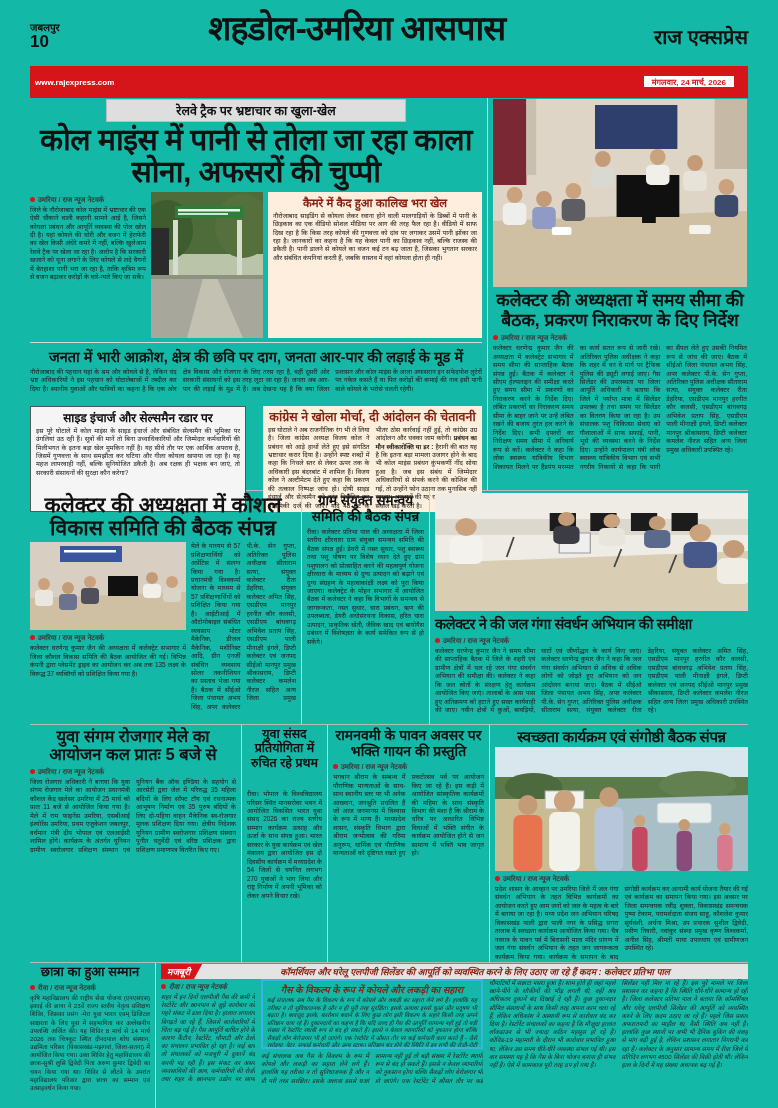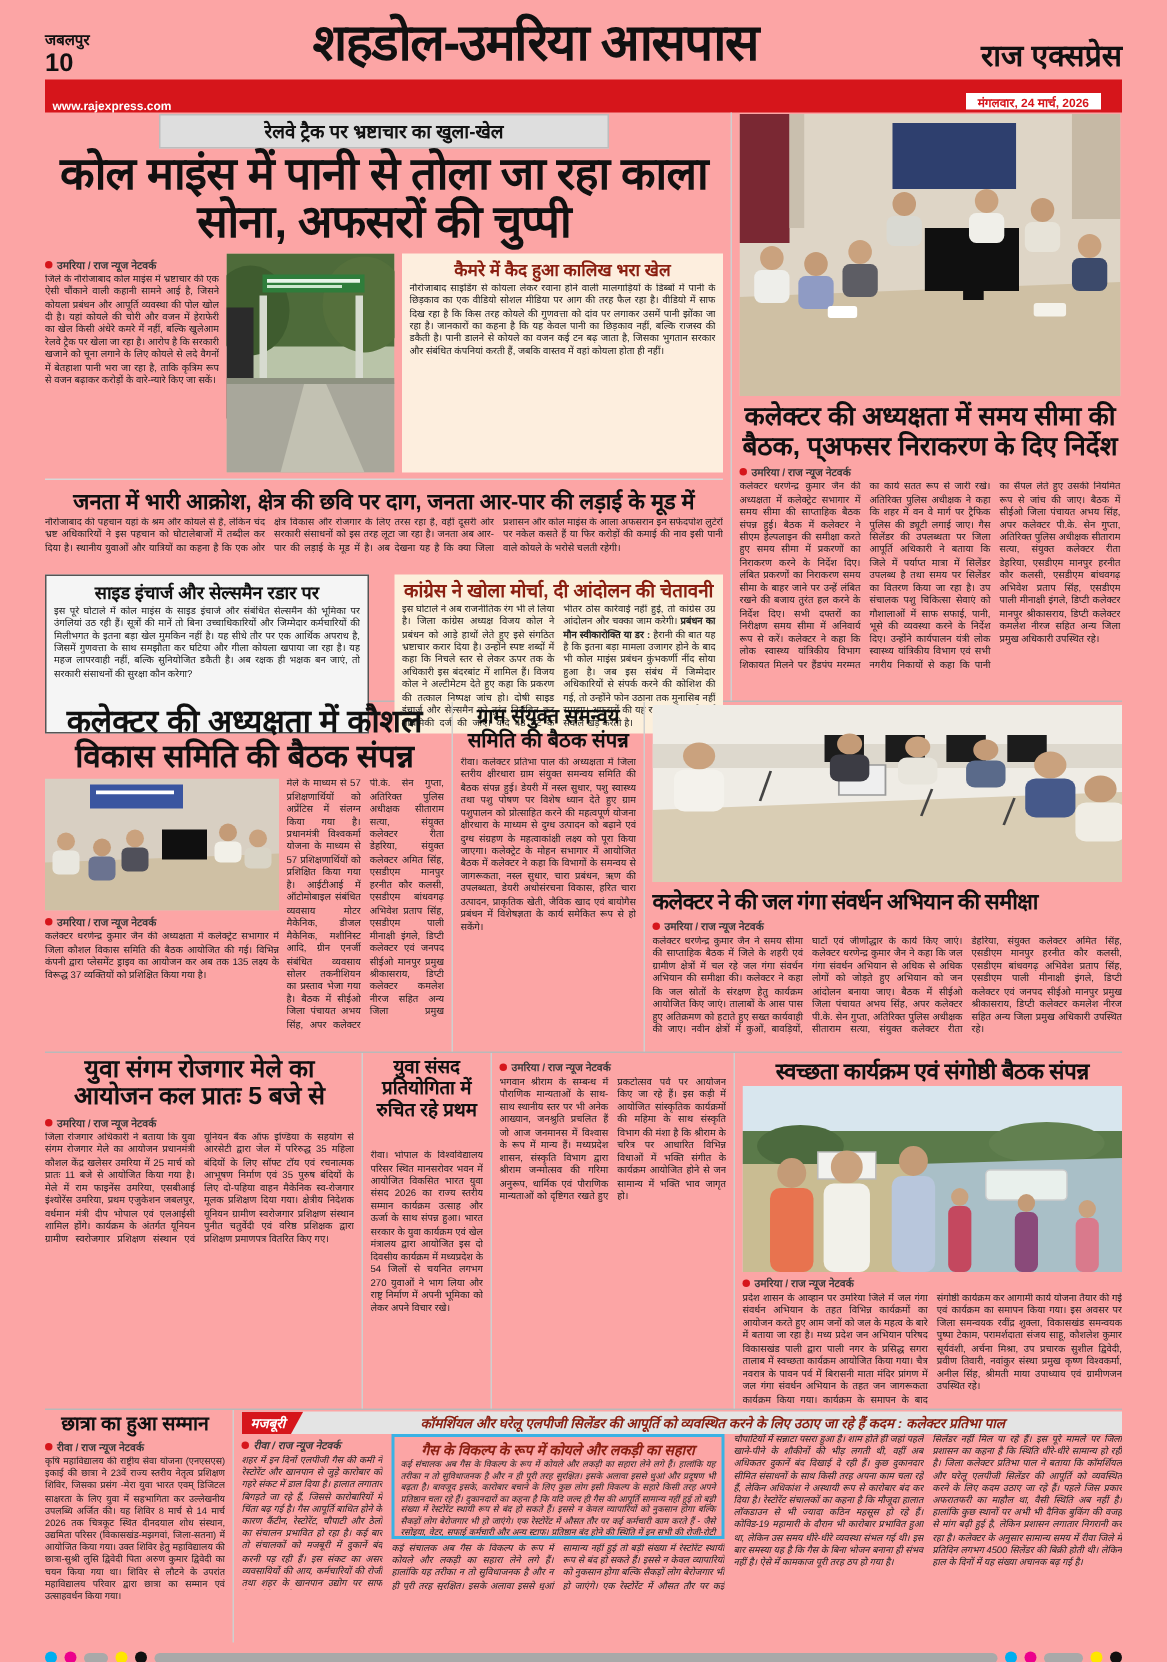--- a/index.html
+++ b/index.html
@@ -1,26 +1,26 @@
 <!DOCTYPE html>
 <html lang="hi"><head>
 <meta charset="utf-8">
 <style>
   :root{ --accent:#d6151b; --ink:#111; --body:#222; --rule:#b9b9b9; }
   *{box-sizing:border-box; margin:0; padding:0;}
   html,body{background:#888;}
-  .page{width:778px;height:1108px;margin:0 auto;background:#fca5a5;color:var(--ink);
+  .page{width:778px;height:1108px;margin:0 auto;background:#14b8a6;color:var(--ink);
         font-family:"Liberation Sans",sans-serif;padding:6px 30px 0 30px;overflow:hidden;position:relative;}
   
   .mast{display:flex;align-items:flex-end;justify-content:space-between;height:44px;}
   .mast-city{font-size:10px;font-weight:bold;line-height:1.1;}
   .mast-page{font-size:17px;font-weight:bold;line-height:1;}
   .mast-title{font-size:34px;font-weight:800;letter-spacing:-1px;white-space:nowrap;}
   .mast-brand{font-size:20px;font-weight:800;white-space:nowrap;}
-  .redbar{display:flex;align-items:flex-end;height:22px;background:var(--accent);margin-top:3px;}
+  .redbar{display:flex;align-items:center;height:32px;background:var(--accent);margin-top:16px;}
   .redbar .site{color:#fff;font-size:8px;font-weight:bold;display:flex;align-items:center;padding:0 5px;flex:1;}
   .redbar .datebox{background:#fff;color:var(--accent);font-size:8px;font-weight:bold;display:flex;align-items:center;padding:0 8px;border-bottom:2px solid var(--accent);}
   .redbar .endcap{width:14px;background:var(--accent);}
   
   .byline{display:flex;align-items:center;gap:3px;font-size:7px;font-weight:bold;color:#3a3a3a;margin:3px 0 2px 0;}
   .dot{width:5px;height:5px;border-radius:50%;background:var(--accent);flex:0 0 auto;}
   p.sm{font-size:6.4px;line-height:1.32;text-align:justify;color:var(--body);}
   .cols2{columns:2;column-gap:6px;}
   .cols3{columns:3;column-gap:6px;}
   .clip{overflow:hidden;}
@@ -196,21 +196,21 @@
           <circle cx="168" cy="58" r="8" fill="#caa27e"></circle>
             <rect x="156" y="66" width="24" height="20" rx="5" fill="#f0efe9"></rect>
           <circle cx="206" cy="64" r="8" fill="#c49b77"></circle>
             <rect x="194" y="72" width="24" height="20" rx="5" fill="#e7e3d8"></rect>
           <circle cx="238" cy="88" r="8" fill="#caa27e"></circle>
             <rect x="226" y="96" width="24" height="22" rx="5" fill="#3c4a6b"></rect>
           <rect x="60" y="128" width="20" height="8" rx="2" fill="#fff"></rect>
           <rect x="200" y="126" width="22" height="9" rx="2" fill="#f4f2ea"></rect>
         </svg>
       </div>
-      <h2 class="tl-hl">कलेक्टर की अध्यक्षता में समय सीमा की बैठक, प्अफसर निराकरण के दिए निर्देश</h2>
+      <h2 class="tl-hl">कलेक्टर की अध्यक्षता में समय सीमा की बैठक, प्रकरण निराकरण के दिए निर्देश</h2>
       <div class="byline">
         <span class="dot"></span>
         <span>उमरिया / राज न्यूज नेटवर्क</span>
       </div>
       <div class="tl-body cols3 clip">
         <p class="sm">कलेक्टर धरणेन्द्र कुमार जैन की अध्यक्षता में कलेक्ट्रेट सभागार में समय सीमा की साप्ताहिक बैठक संपन्न हुई। बैठक में कलेक्टर ने सीएम हेल्पलाइन की समीक्षा करते हुए समय सीमा में प्रकरणों का निराकरण करने के निर्देश दिए। लंबित प्रकरणों का निराकरण समय सीमा के बाहर जाने पर उन्हें लंबित रखने की बजाय तुरंत हल करने के निर्देश दिए। सभी दफ्तरों का निरीक्षण समय सीमा में अनिवार्य रूप से करें। कलेक्टर ने कहा कि लोक स्वास्थ्य यांत्रिकीय विभाग शिकायत मिलने पर हैंडपंप मरम्मत का कार्य सतत रूप से जारी रखे। अतिरिक्त पुलिस अधीक्षक ने कहा कि शहर में वन वे मार्ग पर ट्रैफिक पुलिस की ड्यूटी लगाई जाए। गैस सिलेंडर की उपलब्धता पर जिला आपूर्ति अधिकारी ने बताया कि जिले में पर्याप्त मात्रा में सिलेंडर उपलब्ध है तथा समय पर सिलेंडर का वितरण किया जा रहा है। उप संचालक पशु चिकित्सा सेवाएं को गौशालाओं में साफ सफाई, पानी, भूसे की व्यवस्था करने के निर्देश दिए। उन्होंने कार्यपालन यंत्री लोक स्वास्थ्य यांत्रिकीय विभाग एवं सभी नगरीय निकायों से कहा कि पानी का सैंपल लेते हुए उसकी नियमित रूप से जांच की जाए। बैठक में सीईओ जिला पंचायत अभय सिंह, अपर कलेक्टर पी.के. सेन गुप्ता, अतिरिक्त पुलिस अधीक्षक सीताराम सत्या, संयुक्त कलेक्टर रीता डेहरिया, एसडीएम मानपुर हरनीत कौर कलसी, एसडीएम बांधवगढ़ अभिवेश प्रताप सिंह, एसडीएम पाली मीनाक्षी इंगले, डिप्टी कलेक्टर मानपुर श्रीकासराय, डिप्टी कलेक्टर कमलेश नीरज सहित अन्य जिला प्रमुख अधिकारी उपस्थित रहे।</p>
       </div>
     </div>
   </div>
 
@@ -305,20 +305,21 @@
         <p class="sm">जिला रोजगार अधिकारी ने बताया कि युवा संगम रोजगार मेले का आयोजन प्रधानमंत्री कौशल केंद्र खलेसर उमरिया में 25 मार्च को प्रातः 11 बजे से आयोजित किया गया है। मेले में राम फाइनेंस उमरिया, एसबीआई इंश्योरेंस उमरिया, प्रथम एजुकेशन जबलपुर, वर्धमान मंत्री दीप भोपाल एवं एलआईसी शामिल होंगे। कार्यक्रम के अंतर्गत यूनियन ग्रामीण स्वरोजगार प्रशिक्षण संस्थान एवं यूनियन बैंक ऑफ इण्डिया के सहयोग से आरसेटी द्वारा जेल में परिरुद्ध 35 महिला बंदियों के लिए सॉफ्ट टॉय एवं रचनात्मक आभूषण निर्माण एवं 35 पुरुष बंदियों के लिए दो-पहिया वाहन मैकेनिक स्व-रोजगार मूलक प्रशिक्षण दिया गया। क्षेत्रीय निदेशक यूनियन ग्रामीण स्वरोजगार प्रशिक्षण संस्थान पुनीत चतुर्वेदी एवं वरिष्ठ प्रशिक्षक द्वारा प्रशिक्षण प्रमाणपत्र वितरित किए गए।</p>
       </div>
     </div>
 
     <div class="sansad vr">
       <h2 class="ss-hl">युवा संसद प्रतियोगिता में रुचित रहे प्रथम</h2>
       <p class="sm clip" style="height:180px">रीवा। भोपाल के विश्वविद्यालय परिसर स्थित मानसरोवर भवन में आयोजित विकसित भारत युवा संसद 2026 का राज्य स्तरीय सम्मान कार्यक्रम उत्साह और ऊर्जा के साथ संपन्न हुआ। भारत सरकार के युवा कार्यक्रम एवं खेल मंत्रालय द्वारा आयोजित इस दो दिवसीय कार्यक्रम में मध्यप्रदेश के 54 जिलों से चयनित लगभग 270 युवाओं ने भाग लिया और राष्ट्र निर्माण में अपनी भूमिका को लेकर अपने विचार रखे।</p>
     </div>
 
     <div class="ramn vr">
+      <h2 class="rn-hl">रामनवमी के पावन अवसर पर भक्ति गायन की प्रस्तुति</h2>
       <div class="byline">
         <span class="dot"></span>
         <span>उमरिया / राज न्यूज नेटवर्क</span>
       </div>
       <div class="rn-body cols2 clip">
         <p class="sm">भगवान श्रीराम के सम्बन्ध में पौराणिक मान्यताओं के साथ-साथ स्थानीय स्तर पर भी अनेक आख्यान, जनश्रुति प्रचलित हैं जो आज जनमानस में विश्वास के रूप में मान्य हैं। मध्यप्रदेश शासन, संस्कृति विभाग द्वारा श्रीराम जन्मोत्सव की गरिमा अनुरूप, धार्मिक एवं पौराणिक मान्यताओं को दृष्टिगत रखते हुए प्रकटोत्सव पर्व पर आयोजन किए जा रहे हैं। इस कड़ी में आयोजित सांस्कृतिक कार्यक्रमों की महिमा के साथ संस्कृति विभाग की मंशा है कि श्रीराम के चरित्र पर आधारित विभिन्न विधाओं में भक्ति संगीत के कार्यक्रम आयोजित होने से जन सामान्य में भक्ति भाव जागृत हो।</p>
       </div>
     </div>
 
     <div class="swach">

